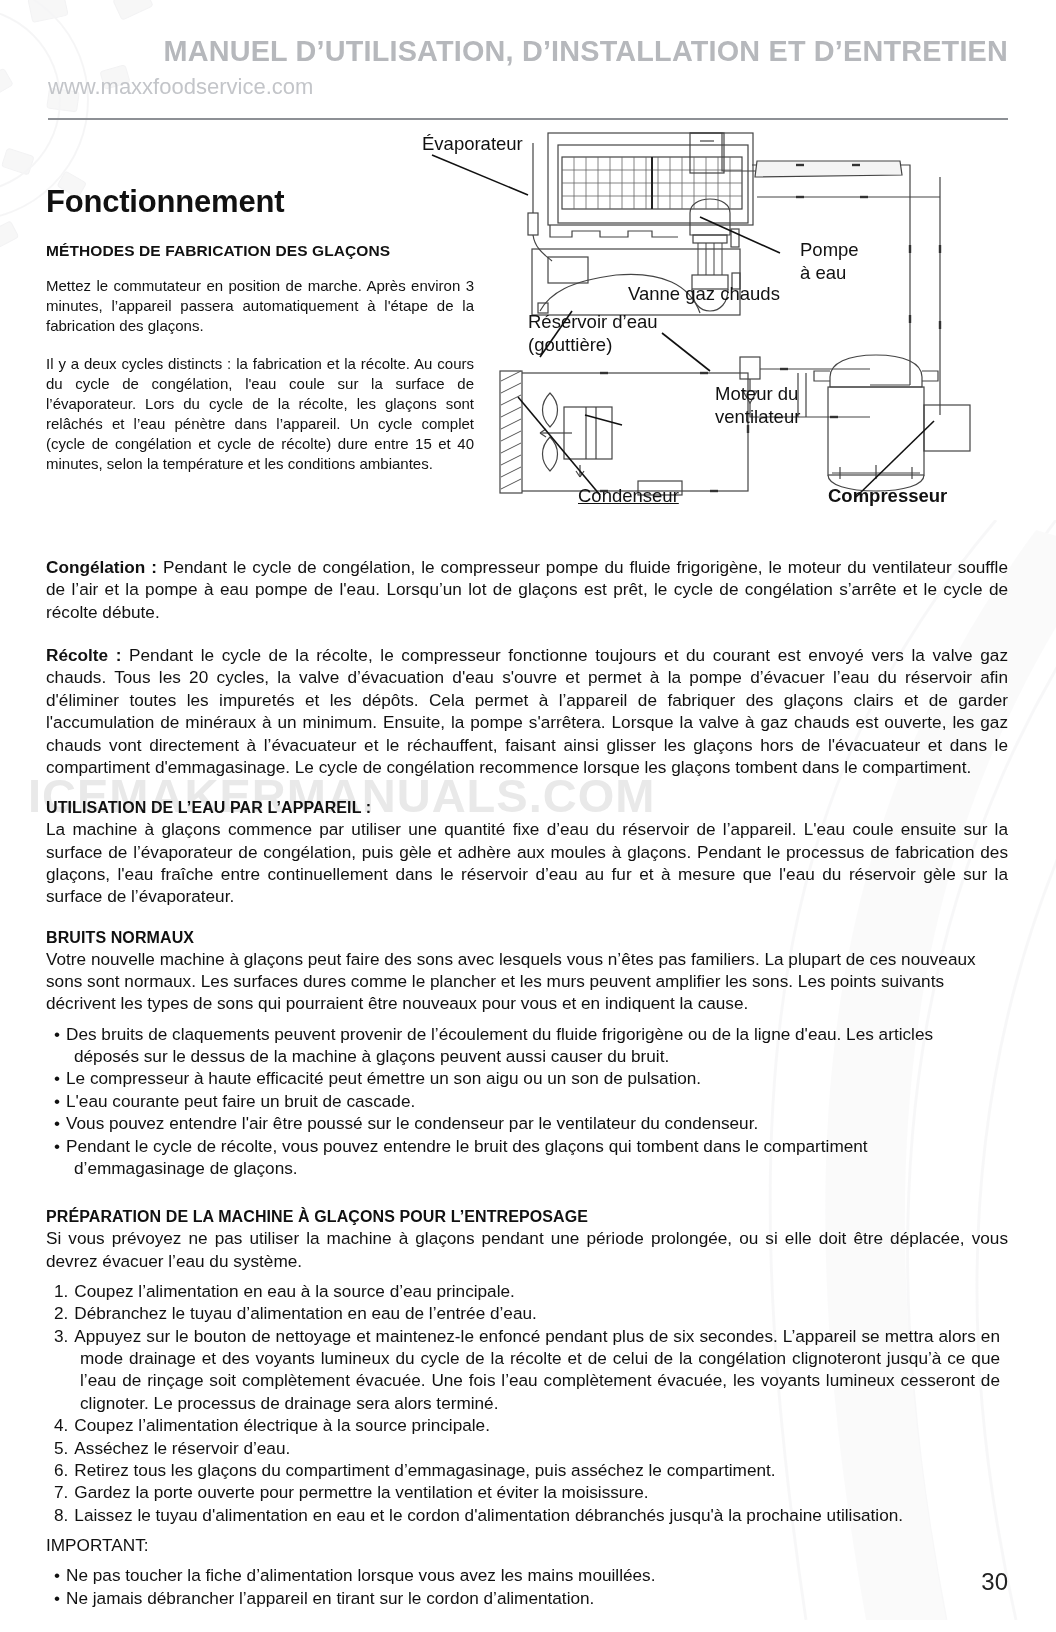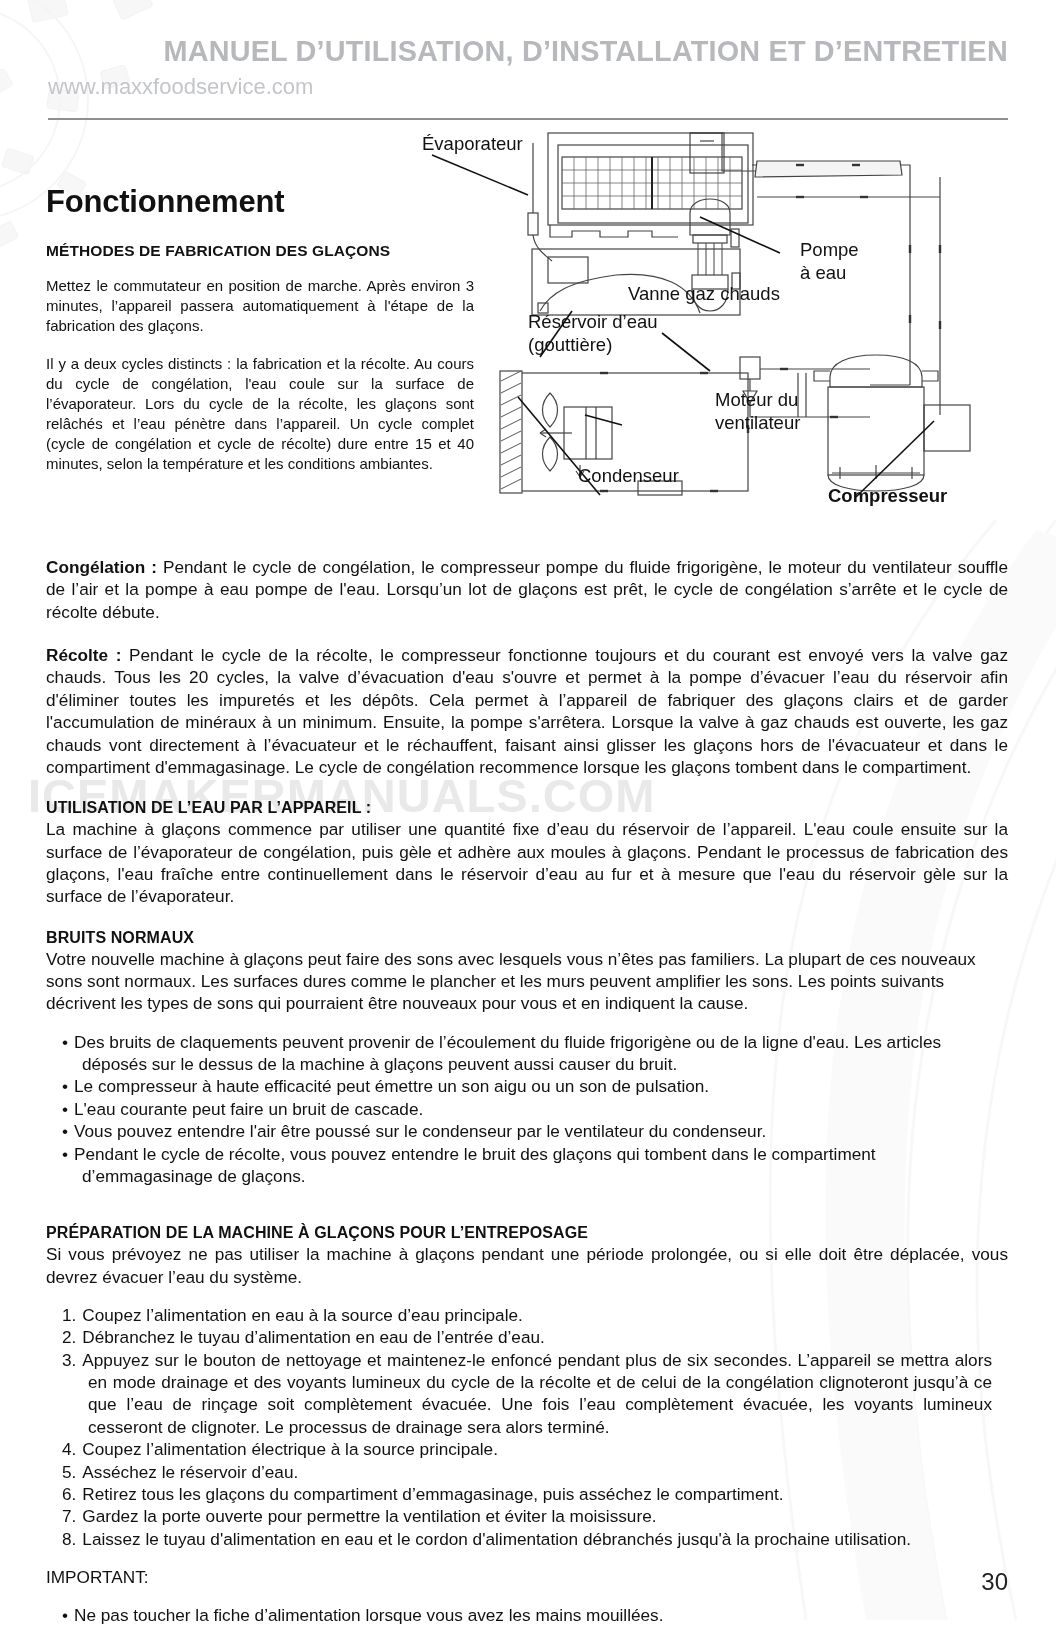--- a/index.html
+++ b/index.html
@@ -143,21 +143,21 @@
   .flow p.nojust { text-align: left; }
   .gap { height: 21px; }
   .lead { font-weight: bold; }
   h3.head {
     margin: 0 0 1px 0;
     font-size: 16px;
     font-weight: bold;
     letter-spacing: .1px;
   }
   ul.bullets, ol.steps {
-    margin: 16px;
+    margin: 8px;
     padding: 0;
     list-style: none;
   }
   ul.bullets li {
     font-size: 17.2px;
     line-height: 1.30;
     padding-left: 20px;
     text-indent: -20px;
     margin: 0;
     text-align: left;
@@ -383,23 +383,23 @@
         <line x1="456" y1="372" x2="534" y2="296"></line>
       </g>
     </svg>
 
     <div class="dlabel" style="left:22px; top:8px;">Évaporateur</div>
     <div class="dlabel" style="left:400px; top:114px;">Pompe
 à eau</div>
     <div class="dlabel" style="left:228px; top:158px;">Vanne gaz chauds</div>
     <div class="dlabel" style="left:128px; top:186px;">Réservoir d’eau
 (gouttière)</div>
-    <div class="dlabel" style="left:315px; top:258px;margin-top:6px;">Moteur du
+    <div class="dlabel" style="left:315px; top:258px;">Moteur du
 ventilateur</div>
-    <div class="dlabel" style="left:178px; top:340px;">Condenseur</div>
+    <div class="dlabel" style="left:178px; top:360px;text-decoration:underline;">Condenseur</div>
     <div class="dlabel" style="left:428px; top:360px;font-weight:bold;">Compresseur</div>
   </div>
 
   <div class="flow">
 
     <p><span class="lead">Congélation :</span><span> Pendant le cycle de congélation, le compresseur pompe du fluide frigorigène, le moteur du ventilateur souffle de l’air et la pompe à eau pompe de l'eau. Lorsqu’un lot de glaçons est prêt, le cycle de congélation s’arrête et le cycle de récolte débute.</span></p>
 
     <div class="gap"></div>
 
     <p><span class="lead">Récolte :</span><span> Pendant le cycle de la récolte, le compresseur fonctionne toujours et du courant est envoyé vers la valve gaz chauds. Tous les 20 cycles, la valve d’évacuation d'eau s'ouvre et permet à la pompe d’évacuer l’eau du réservoir afin d'éliminer toutes les impuretés et les dépôts. Cela permet à l’appareil de fabriquer des glaçons clairs et de garder l'accumulation de minéraux à un minimum. Ensuite, la pompe s'arrêtera. Lorsque la valve à gaz chauds est ouverte, les gaz chauds vont directement à l’évacuateur et le réchauffent, faisant ainsi glisser les glaçons hors de l'évacuateur et dans le compartiment d'emmagasinage. Le cycle de congélation recommence lorsque les glaçons tombent dans le compartiment.</span></p>

